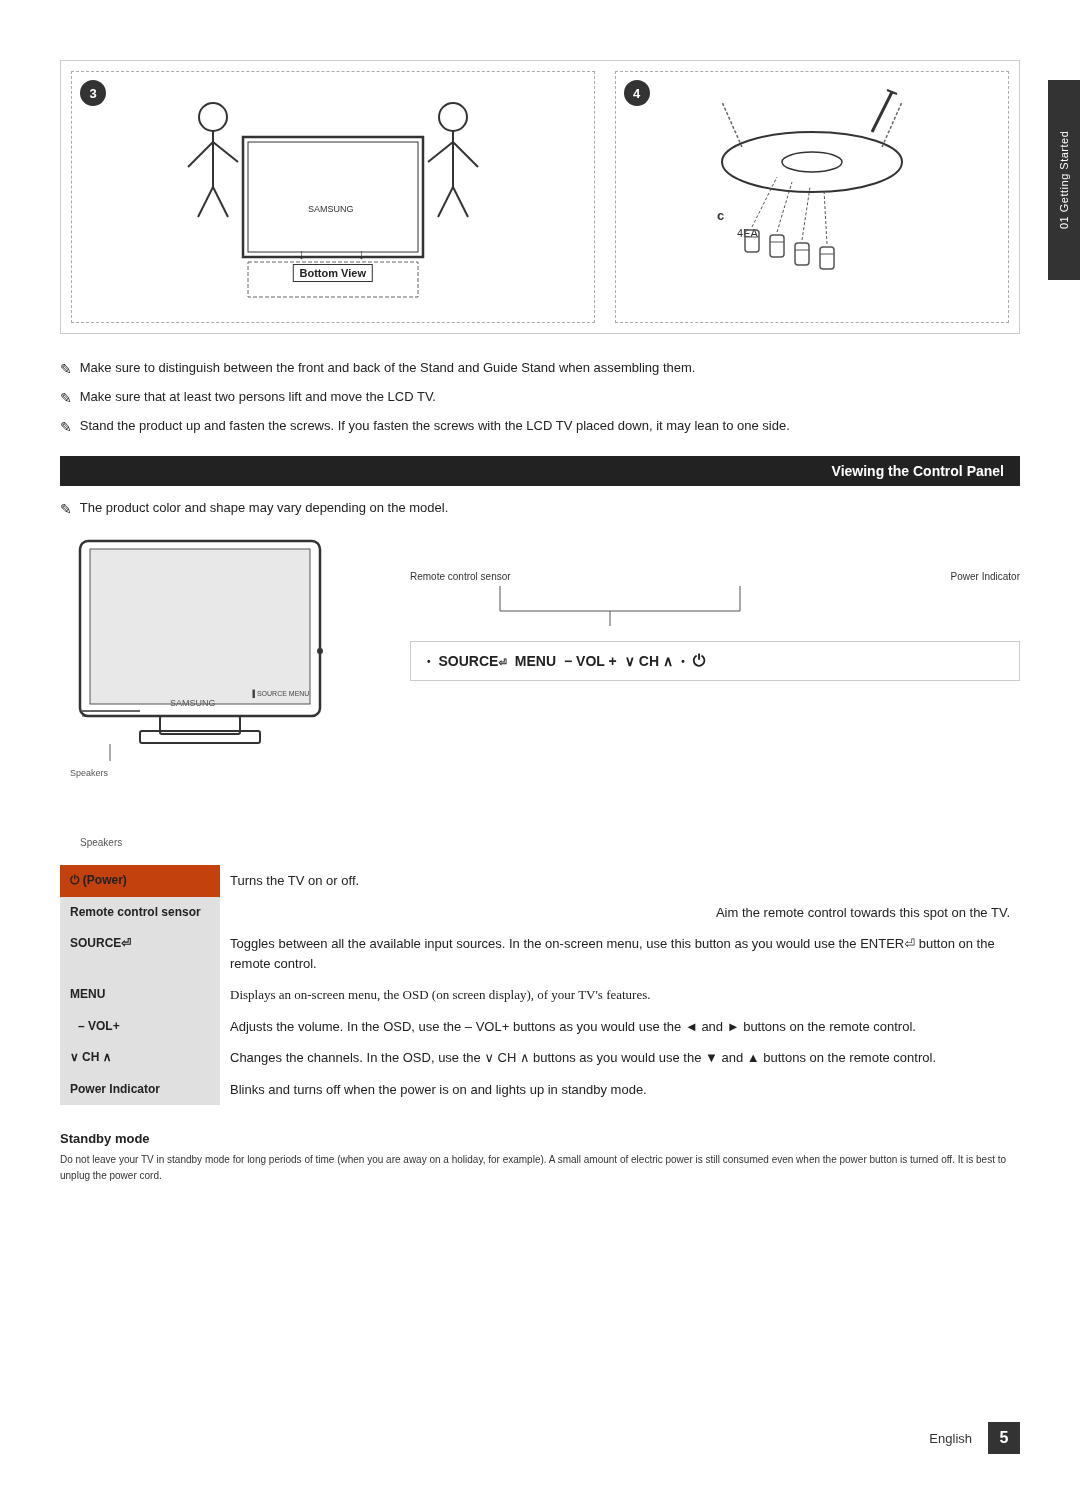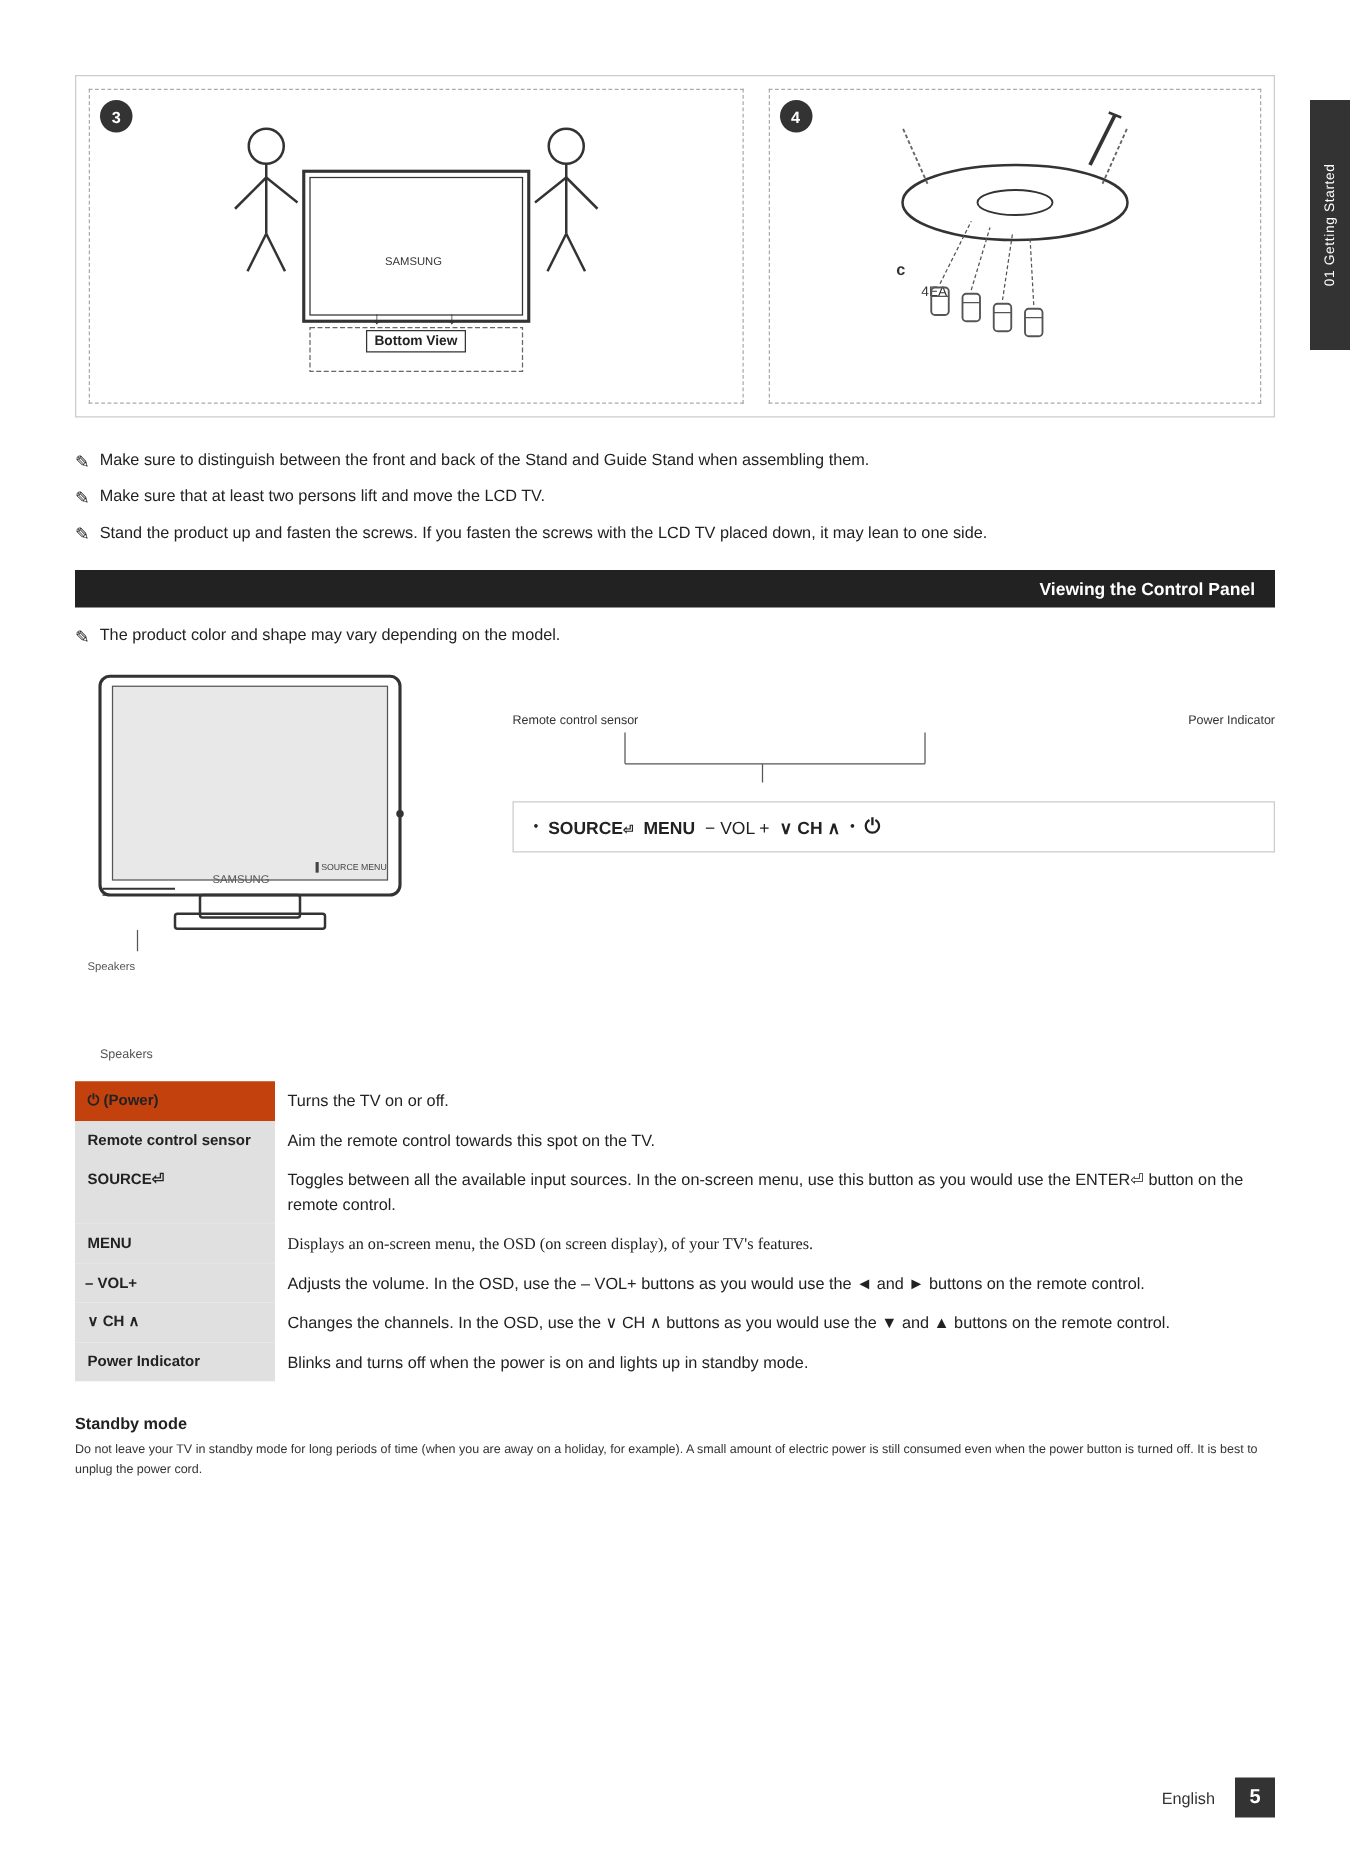--- a/index.html
+++ b/index.html
@@ -396,52 +396,52 @@
           <line x1="330" y1="5" x2="330" y2="30" stroke="#555" stroke-width="1"></line>
           <line x1="330" y1="30" x2="200" y2="30" stroke="#555" stroke-width="1"></line>
           <line x1="200" y1="30" x2="200" y2="45" stroke="#555" stroke-width="1"></line>
         </svg>
       </div>
 
       <div style="border: 1px solid #ccc; padding: 10px 16px; margin-top:20px; font-size:14px; font-weight:bold; display:flex; align-items:center; gap:8px;">
         <span style="font-size:10px;">•</span>
         <span style="font-weight:bold;">SOURCE<span style="font-size:10px;">⏎</span></span>
         <span style="font-weight:bold;">MENU</span>
-        <span style="font-weight:normal;">− VOL +</span>
+        <span style="font-weight:bold;">− VOL +</span>
         <span style="font-weight:bold;">∨ CH ∧</span>
         <span style="font-size:10px;">•</span>
         <span style="font-size:16px;">⏻</span>
       </div>
     </div>
   </div>
 
   <div style="margin-left: 20px; margin-bottom: 16px;">
     <span class="speakers-label">Speakers</span>
   </div>
 
   <table class="feature-table">
     <tbody id="feature-table-body">
     <tr>
           <td style="font-weight: bold; font-size: 12px; background-color: #c2410c; padding: 6px 10px; margin-left: 24px;">⏻ (Power)</td>
           <td style="padding: 6px 10px; line-height: 1.5;">Turns the TV on or off.</td>
         </tr>
         <tr>
           <td style="font-weight: bold; font-size: 12px; background-color: rgb(224, 224, 224); padding: 6px 10px;">Remote control sensor</td>
-          <td style="padding: 6px 10px; line-height: 1.5;">Aim the remote control towards this spot on the TV.</td>
+          <td style="padding: 6px 10px; line-height: 1.5; text-align: right;">Aim the remote control towards this spot on the TV.</td>
         </tr>
         <tr>
           <td style="font-weight: bold; font-size: 12px; background-color: rgb(224, 224, 224); padding: 6px 10px;">SOURCE⏎</td>
           <td style="padding: 6px 10px; line-height: 1.5;">Toggles between all the available input sources. In the on-screen menu, use this button as you would use the ENTER⏎ button on the remote control.</td>
         </tr>
         <tr>
           <td style="font-weight: bold; font-size: 12px; background-color: rgb(224, 224, 224); padding: 6px 10px;">MENU</td>
           <td style="padding: 6px 10px; line-height: 1.5; font-family: Liberation Serif, serif;">Displays an on-screen menu, the OSD (on screen display), of your TV's features.</td>
         </tr>
         <tr>
-          <td style="font-weight: bold; font-size: 12px; background-color: rgb(224, 224, 224); padding: 6px 8px;">– VOL+</td>
+          <td style="font-weight: bold; font-size: 12px; background-color: rgb(224, 224, 224); padding: 6px 18px;">– VOL+</td>
           <td style="padding: 6px 10px; line-height: 1.5;">Adjusts the volume. In the OSD, use the – VOL+ buttons as you would use the ◄ and ► buttons on the remote control.</td>
         </tr>
         <tr>
           <td style="font-weight: bold; font-size: 12px; background-color: rgb(224, 224, 224); padding: 6px 10px;">∨ CH ∧</td>
           <td style="padding: 6px 10px; line-height: 1.5;">Changes the channels. In the OSD, use the ∨ CH ∧ buttons as you would use the ▼ and ▲ buttons on the remote control.</td>
         </tr>
         <tr>
           <td style="font-weight: bold; font-size: 12px; background-color: rgb(224, 224, 224); padding: 6px 10px;">Power Indicator</td>
           <td style="padding: 6px 10px; line-height: 1.5;">Blinks and turns off when the power is on and lights up in standby mode.</td>
         </tr>

